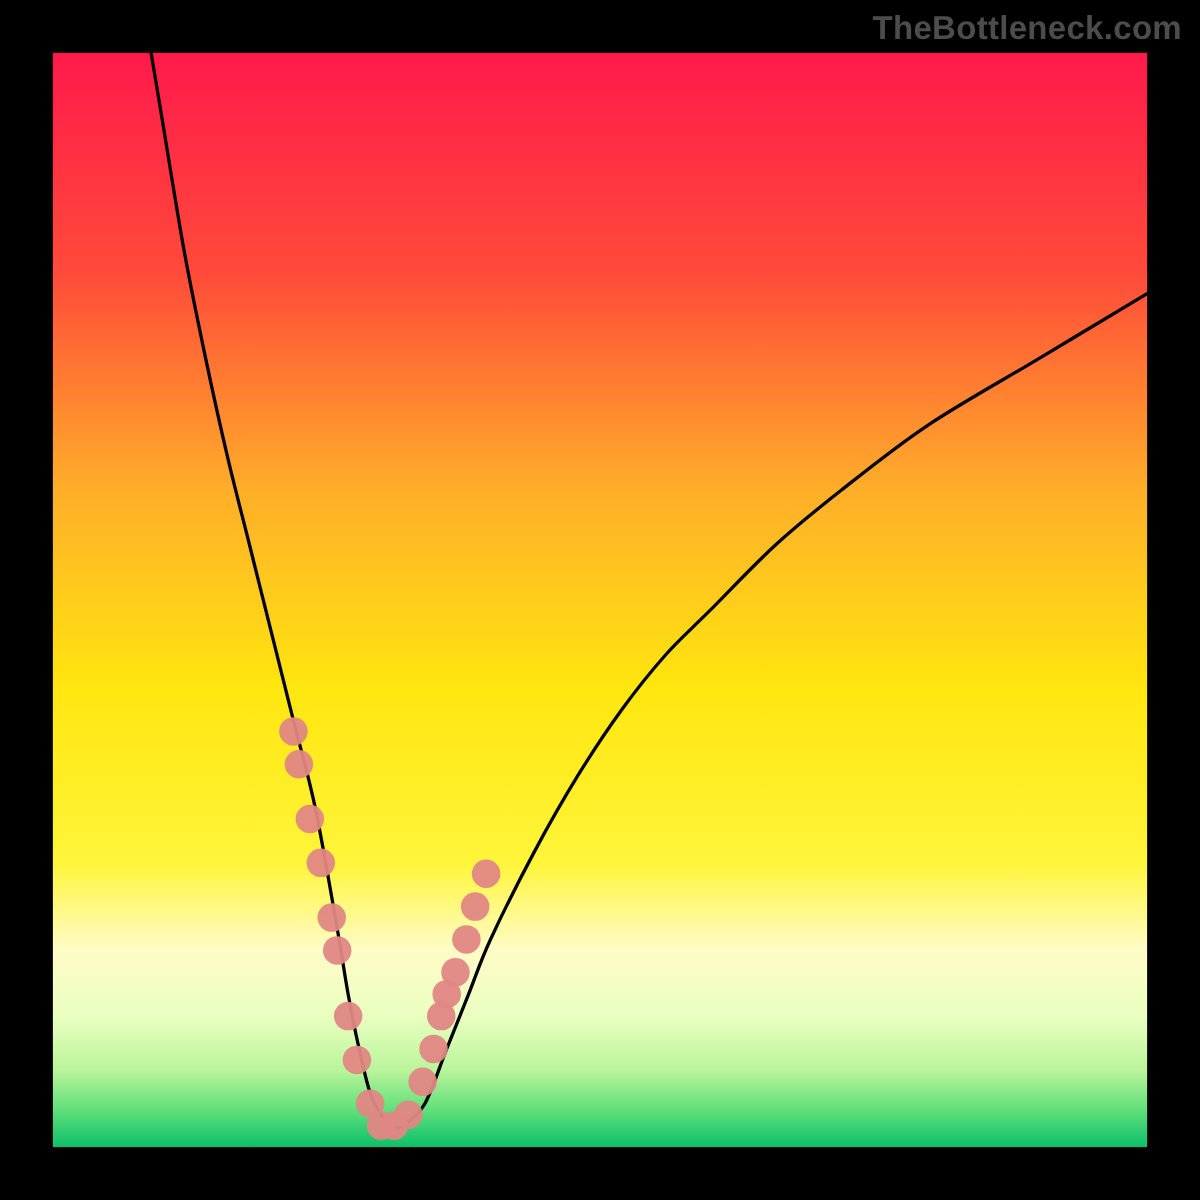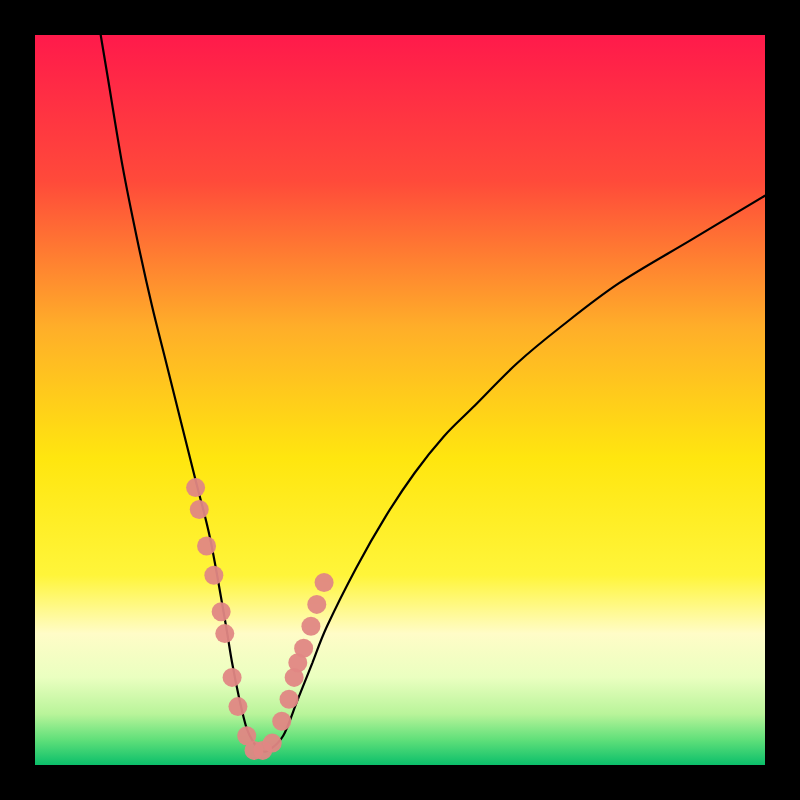--- a/index.html
+++ b/index.html
@@ -33,20 +33,21 @@
     color: #4c4c4c;
     letter-spacing: 0.2px;
     z-index: 20;
   }
   svg { display: block; }
 </style>
 </head>
 <body>
 
 <div class="frame">
+  <div class="watermark">TheBottleneck.com</div>
   <div class="plot">
     <svg id="chart-svg" width="730" height="730" viewBox="0 0 730 730" preserveAspectRatio="none">
         <defs>
           <linearGradient id="bg-grad" x1="0" y1="0" x2="0" y2="1">
             <stop offset="0%" stop-color="#ff1a4b"></stop>
             <stop offset="20%" stop-color="#ff4a3a"></stop>
             <stop offset="40%" stop-color="#ffae29"></stop>
             <stop offset="57.99999999999999%" stop-color="#ffe60f"></stop>
             <stop offset="74%" stop-color="#fff53a"></stop>
             <stop offset="82%" stop-color="#fffcc7"></stop>

